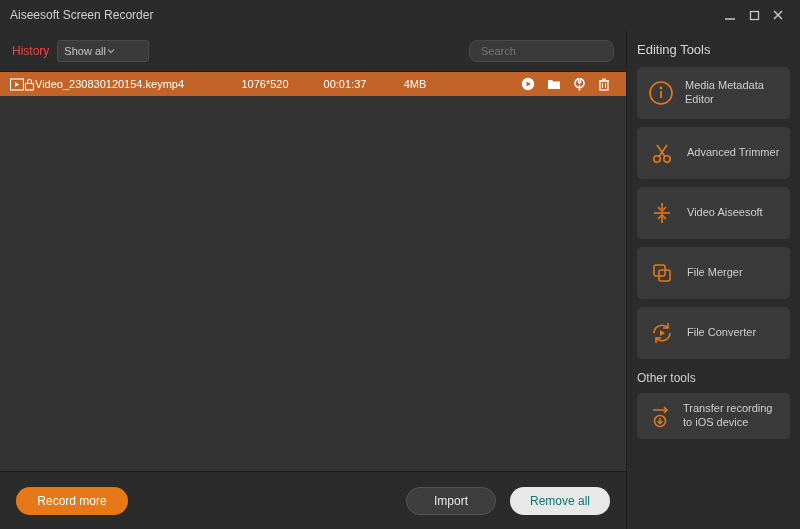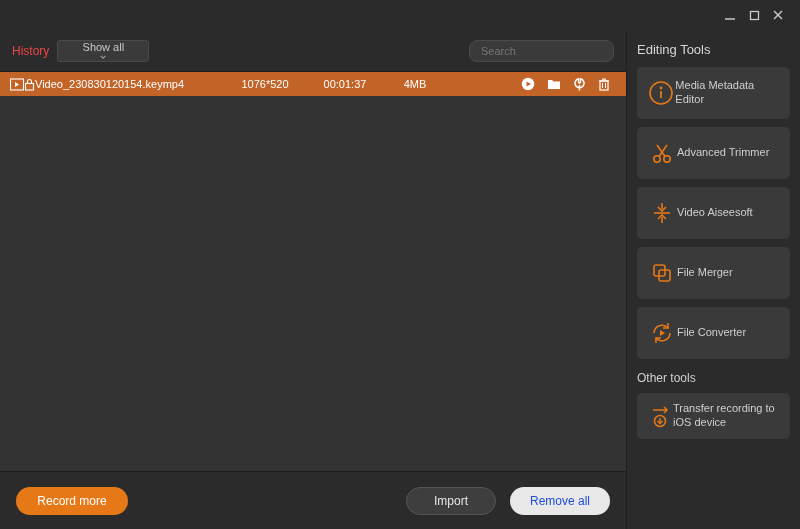--- a/index.html
+++ b/index.html
@@ -11,55 +11,56 @@
 .titlebar .spacer { flex:1; }
 .titlebar .winbtn { width:24px; height:24px; display:flex; align-items:center; justify-content:center; cursor:pointer; color:#c8c8c8; }
 .titlebar .winbtn svg { stroke:#c8c8c8; }
 
 .main { display:flex; height:499px; }
 .left { flex:1; display:flex; flex-direction:column; background:#333333; border-right:1px solid #1f1f1f; position:relative; }
 .right { width:173px; background:#2b2b2b; padding:12px 10px; overflow:hidden; }
 
 .toolbar { height:42px; display:flex; align-items:center; padding:0 12px; background:#2b2b2b; border-bottom:1px solid #1e1e1e; gap:8px; }
 .hist-label { font-size:12px; color:#ef4444; }
-.dropdown { display:flex; align-items:center; width:92px; height:22px; background:#3a3a3a; border:1px solid #4a4a4a; border-radius:3px; padding:0 6px; font-size:11px; color:#c8c8c8; cursor:pointer;flex-direction:column; }
+.dropdown { display:flex; align-items:center; width:92px; height:22px; background:#3a3a3a; border:1px solid #4a4a4a; border-radius:3px; padding:0 6px; font-size:11px; color:#c8c8c8; cursor:pointer; }
 .dropdown svg { stroke:#9a9a9a; }
 .tb-spacer { flex:1; }
 .search { display:flex; align-items:center; width:145px; height:22px; background:#3a3a3a; border:1px solid #4a4a4a; border-radius:8px; padding:0 6px; gap:5px; }
 .search input { flex:1; background:transparent; border:none; outline:none; color:#c8c8c8; font-size:11px; }
 .search svg { stroke:#8a8a8a; fill:none; }
 
 .list { flex:1; background:#333333; overflow:auto; }
 .row { height:24px; display:flex; align-items:center; background:#c26428; color:#fff; font-size:11px; padding:0 10px; }
 .row .vicon, .row .lockicon { display:inline-flex; }
 .row .fname { flex:0 0 190px; overflow:hidden; white-space:nowrap; text-overflow:ellipsis; }
 .row .res { flex:0 0 80px; text-align:center; }
 .row .dur { flex:0 0 80px; text-align:center; }
 .row .size { flex:0 0 60px; text-align:center; }
 .row .actions { flex:1; display:flex; justify-content:flex-end; gap:12px; align-items:center; padding-right:6px; }
 .row .actions span { cursor:pointer; display:inline-flex; }
 
 .bottombar { height:58px; display:flex; align-items:center; padding:0 16px; gap:14px; background:#2b2b2b; border-top:1px solid #1e1e1e; }
 .btn { height:28px; border-radius:14px; display:flex; align-items:center; justify-content:center; font-size:12px; cursor:pointer; padding:0 18px; }
 .btn-primary { background:#e67817; color:#fff; width:112px; padding:0; }
 .btn-dark { background:#3e3e3e; color:#e6e6e6; border:1px solid #555; width:90px; padding:0; }
-.btn-light { background:#e8e8e8; color:#1d4ed8; width:100px; padding:0; }
+.btn-light { background:#e8e8e8; color:#0f766e; width:100px; padding:0; }
 .bb-spacer { flex:1; }
 
 .section-title { font-size:13px; color:#d6d6d6; margin-bottom:10px; }
-.tool { display:flex; align-items:center; gap:0; background:#3a3a3a; border-radius:5px; height:52px; padding:4px 10px; margin-bottom:8px; cursor:pointer; }
+.tool { display:flex; align-items:center; gap:10px; background:#3a3a3a; border-radius:5px; height:52px; padding:4px 10px; margin-bottom:8px; cursor:pointer; }
 .tool .ticon { width:30px; height:30px; display:flex; align-items:center; justify-content:center; }
 .tool .tlabel { font-size:11px; color:#cfcfcf; line-height:1.25; }
 .other-title { font-size:12px; color:#d0d0d0; margin:12px 0 8px; }
 .half { height:46px; }
 </style>
 </head>
 <body>
 
 <div class="titlebar">
+  <span class="title">Aiseesoft Screen Recorder</span>
   <div class="spacer"></div>
   <div class="winbtn">
       <svg width="12" height="12" viewBox="0 0 12 12">
         <line x1="1" y1="10" x2="11" y2="10" stroke-width="1.5"></line>
       </svg>
     </div>
   <div class="winbtn">
       <svg width="11" height="11" viewBox="0 0 11 11">
         <rect x="1.5" y="1.5" width="8" height="8" fill="none" stroke-width="1.3"></rect>
       </svg>

